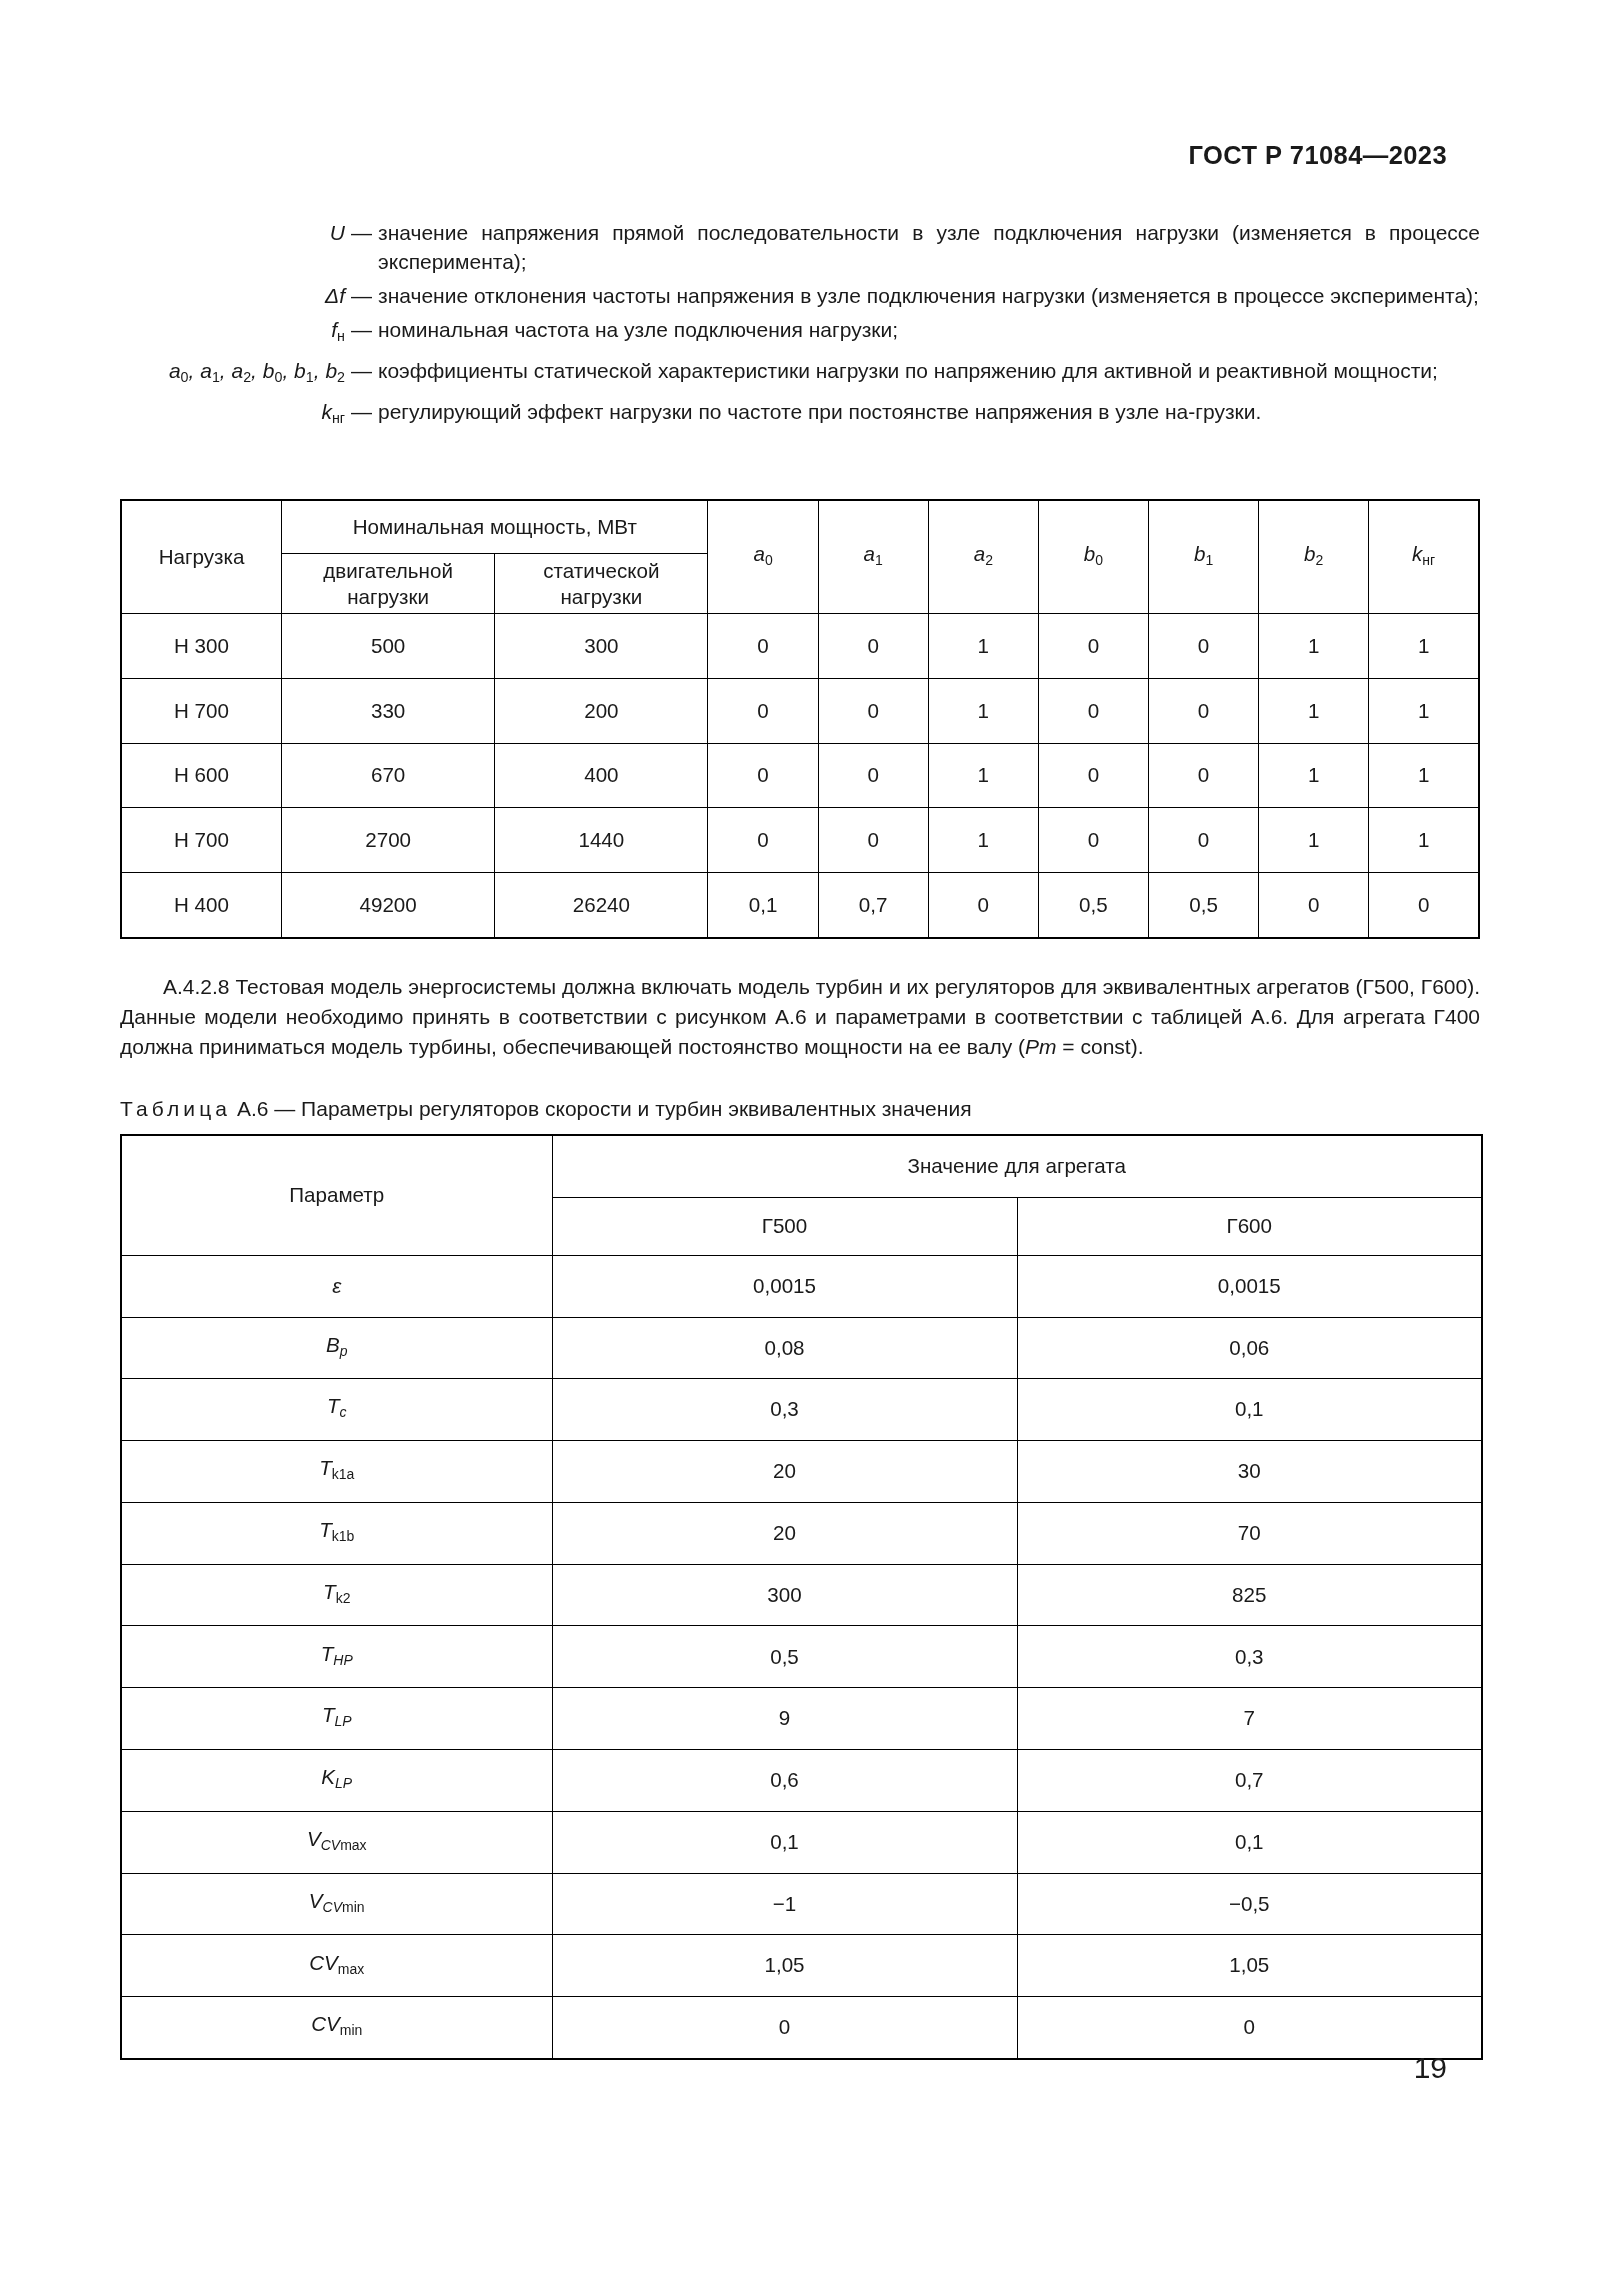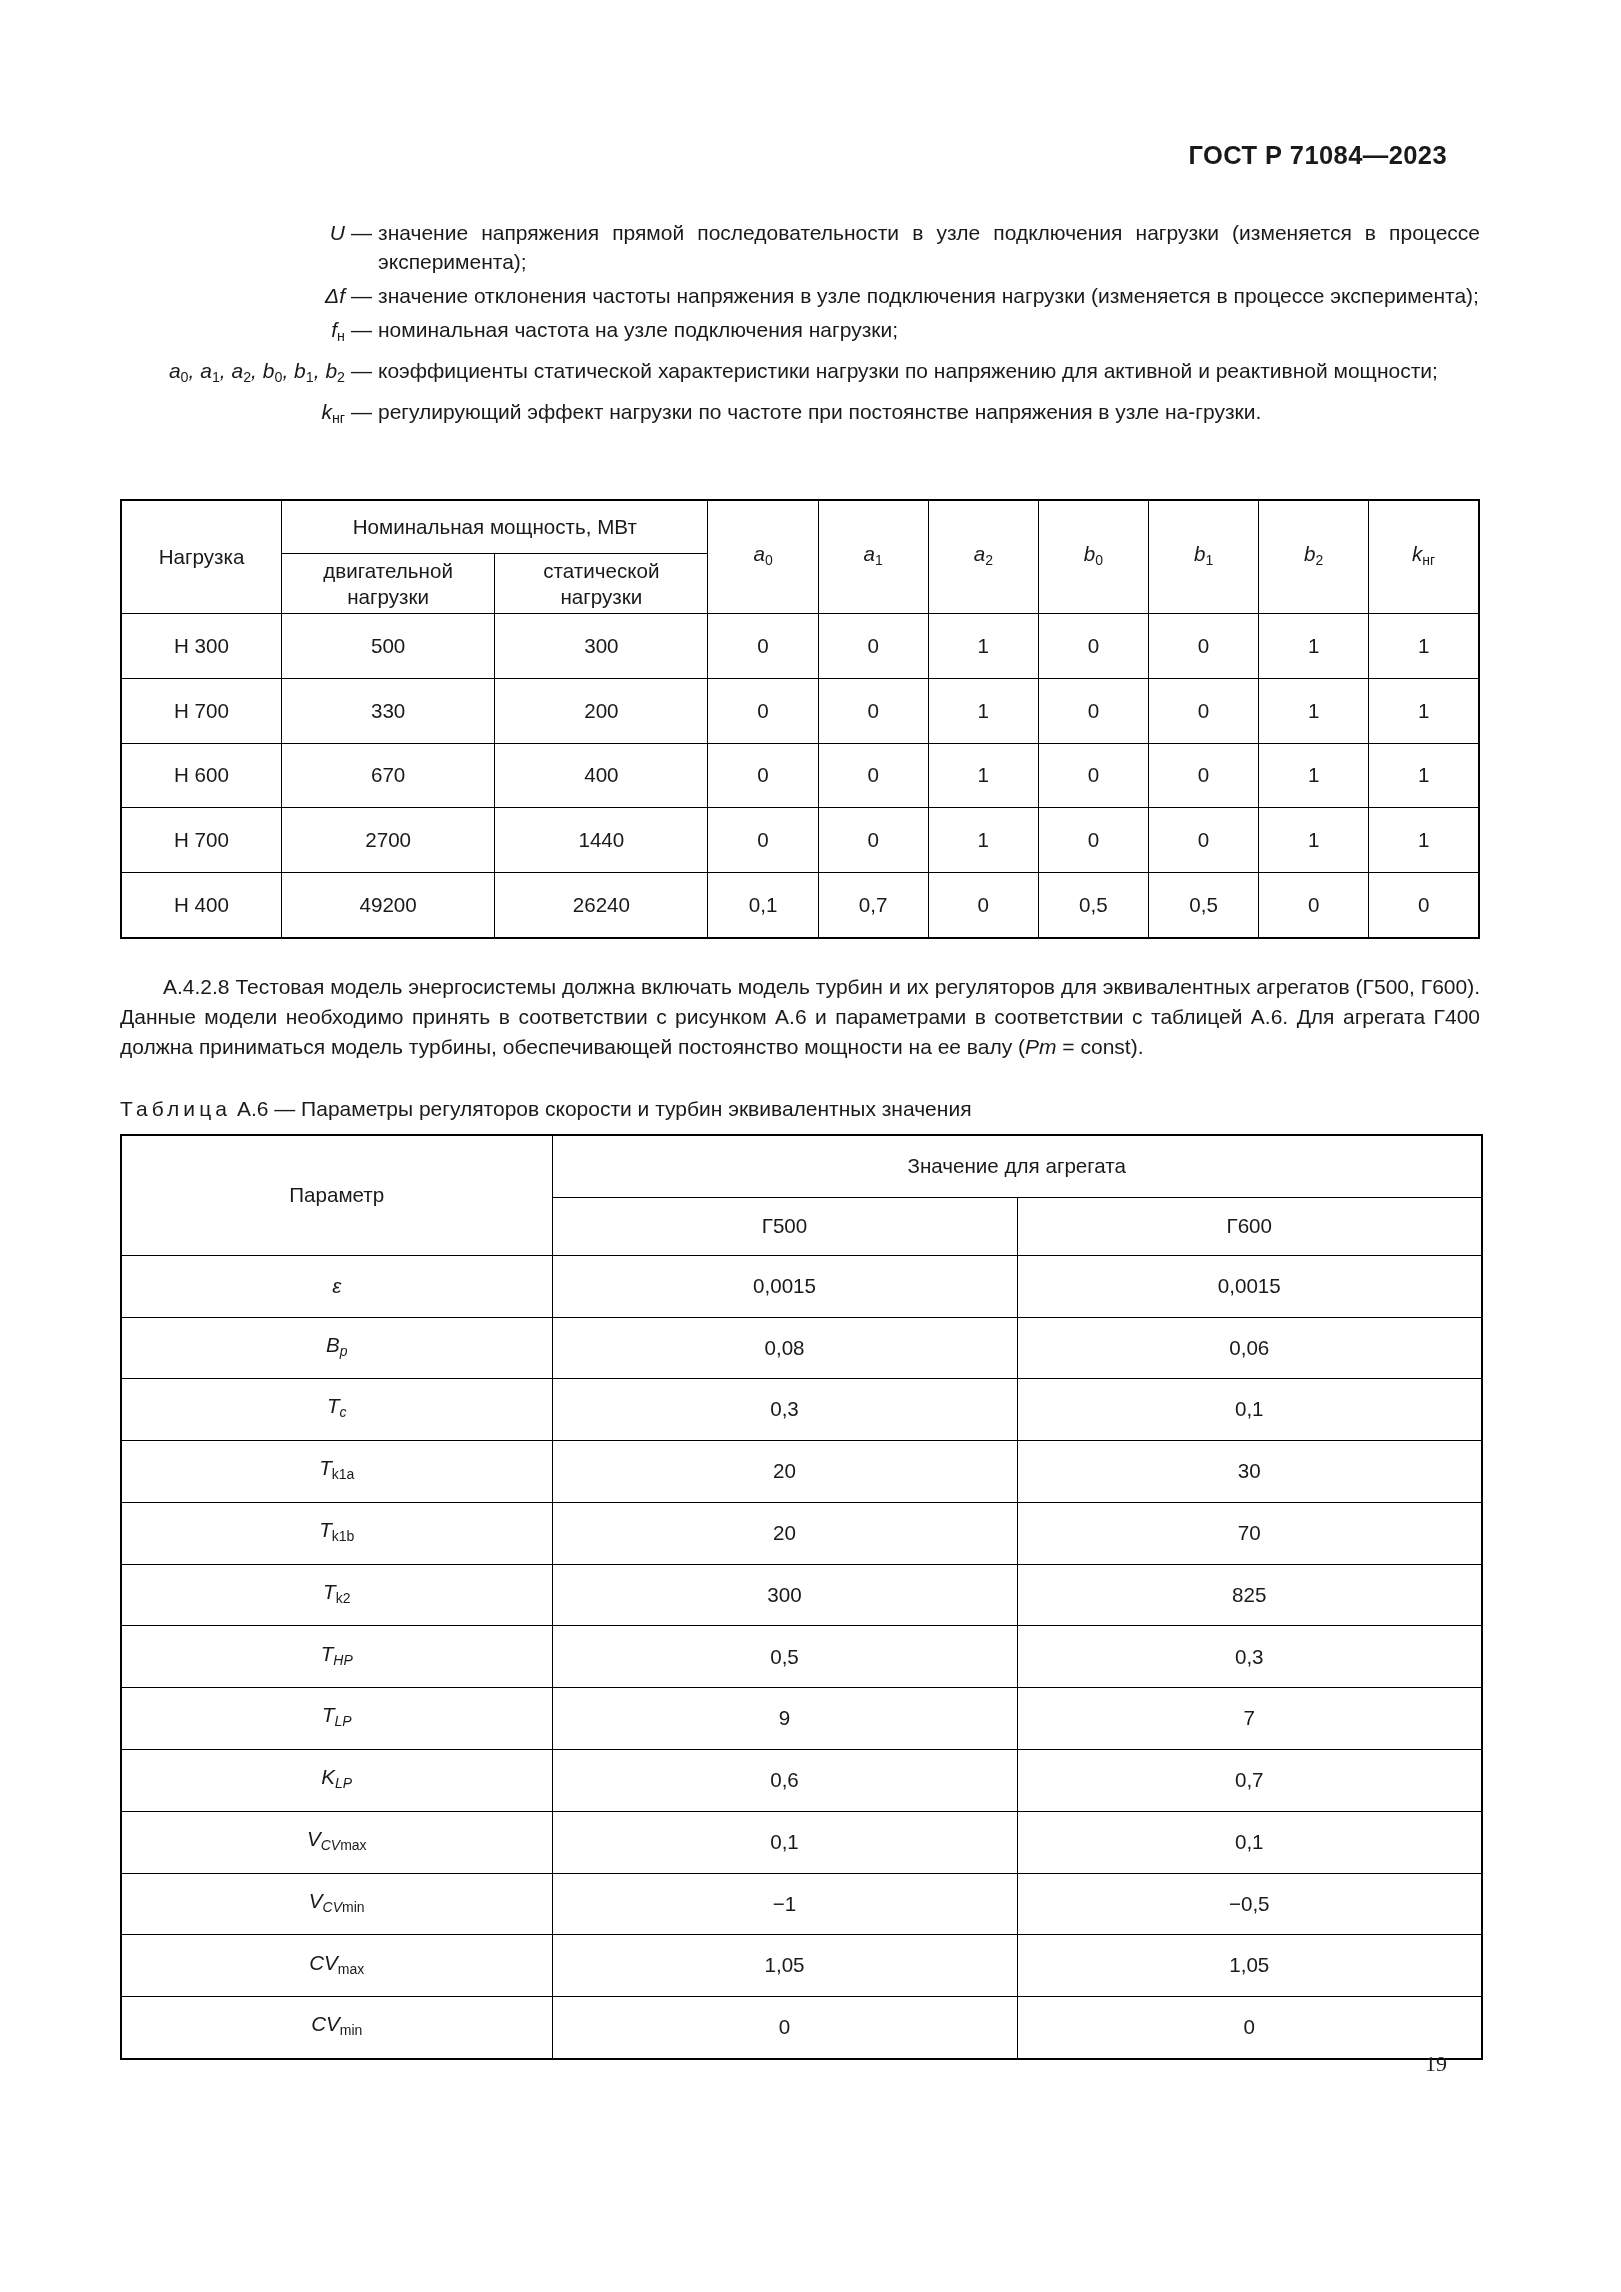--- a/index.html
+++ b/index.html
@@ -136,22 +136,21 @@
   #table-a6 td.hd-top { height: 53px; }
   #table-a6 td.hd-sub { height: 49px; }
   #table-a6 td.cell { height: 53px; }
   #table-a6 td.param { font-style: italic; }
 
   
   .page-number {
     position: absolute;
     right: 174px;
     top: 2051px;
-    font-size: 22px;
-    font-family: Liberation Serif, serif;
+    font-size: 30px;
   }
 </style>
 </head>
 <body>
 
 <div class="page">
 
   <div class="doc-header">ГОСТ Р 71084—2023</div>
 
   <div class="content">

